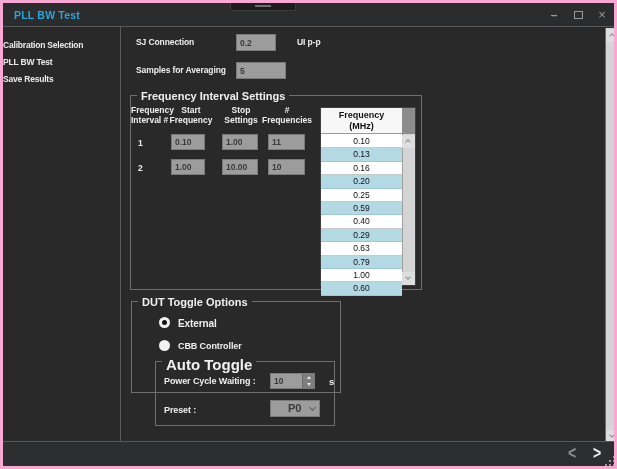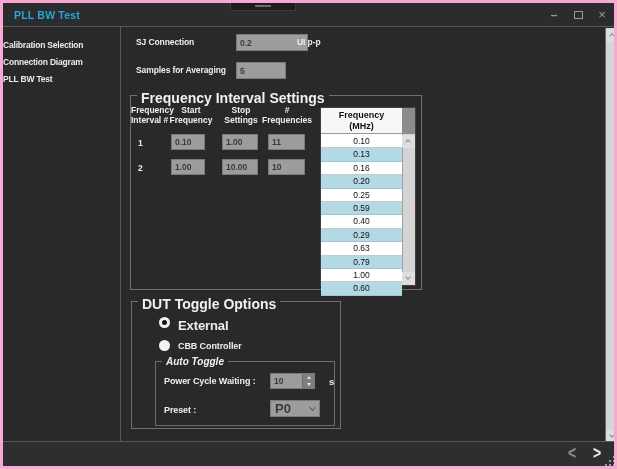--- a/index.html
+++ b/index.html
@@ -21,21 +21,21 @@
   
   #sidebar{position:absolute;left:0;top:24px;width:117px;height:414px;}
   .side-item{height:17px;line-height:17px;padding-left:0;font-size:8.5px;font-weight:bold;color:#ebebeb;letter-spacing:-.2px;white-space:nowrap;cursor:default;}
   .side-item.selected{color:#2aa5da;}
   #v-divider{position:absolute;left:117px;top:24px;width:1px;height:414px;background:#585858;}
   
   .lbl{position:absolute;font-size:8.5px;font-weight:bold;color:#efefef;letter-spacing:-.1px;white-space:nowrap;}
   .field{position:absolute;height:17px;background:#9c9c9c;border:1px solid #7a7a7a;color:#3a3a3a;
     font-size:8.5px;font-weight:bold;padding:0 2px 0 3px;outline:none;}
   .groupbox{position:absolute;border:1px solid #6f6f6f;}
-  .group-title{position:absolute;top:-6px;left:6px;background:#29292a;padding:0 4px;font-size:14px;font-weight:bold;color:#f0f0f0;white-space:nowrap;}
+  .group-title{position:absolute;top:-6px;left:6px;background:#29292a;padding:0 4px;font-size:11px;font-weight:bold;color:#f0f0f0;white-space:nowrap;}
   .colhdr{position:absolute;font-size:8.5px;font-weight:bold;color:#efefef;text-align:center;white-space:pre-line;line-height:9.5px;}
   
   #freq-table{position:absolute;left:317px;top:104px;width:96px;height:179px;border:1px solid #3f3f3f;background:#fff;}
   #freq-hdr{position:absolute;left:0;top:0;width:81px;height:26px;background:#f7f7f7;border-bottom:1px solid #9a9a9a;
     color:#111;font-size:9px;font-weight:bold;text-align:center;white-space:pre-line;line-height:11px;padding-top:2px;}
   #freq-rows{position:absolute;left:0;top:27px;width:81px;height:150px;display:flex;flex-direction:column;}
   .freq-row{flex:1;font-size:8.5px;color:#111;text-align:center;line-height:12.4px;border-bottom:1px solid #c9c9c9;background:#fff;}
   .freq-row:nth-child(even){background:#b3d9e5;border-bottom:1px solid #9fc6d4;}
   #freq-scroll{position:absolute;right:0;top:0;width:13px;height:177px;background:#8c8c8c;}
   #freq-scroll .track{position:absolute;left:0;top:26px;width:13px;height:151px;background:#d4d4d4;border-left:1px solid #a0a0a0;}
@@ -46,21 +46,21 @@
   
   .radio{position:absolute;width:11px;height:11px;border-radius:50%;background:#f2f2f2;cursor:default;}
   .radio.selected::after{content:'';position:absolute;left:3px;top:3px;width:5px;height:5px;border-radius:50%;background:#141414;}
   
   #spinner{position:absolute;left:267px;top:370px;width:45px;height:16px;border:1px solid #7a7a7a;background:#9c9c9c;}
   #spinner input{position:absolute;left:0;top:0;width:32px;height:14px;border:none;background:#9c9c9c;color:#3a3a3a;font-size:8.5px;font-weight:bold;padding-left:3px;outline:none;}
   .spin-btn{position:absolute;right:0;width:12px;height:7px;background:#7e7e7e;border-left:1px solid #6a6a6a;display:flex;align-items:center;justify-content:center;}
   .tri-up{width:0;height:0;border-left:2.5px solid transparent;border-right:2.5px solid transparent;border-bottom:3.5px solid #e6e6e6;}
   .tri-down{width:0;height:0;border-left:2.5px solid transparent;border-right:2.5px solid transparent;border-top:3.5px solid #e6e6e6;}
   
-  #preset-dd{position:absolute;left:267px;top:397px;width:50px;height:17px;background:#9c9c9c;border:1px solid #7a7a7a;color:#3a3a3a;font-size:13px;font-weight:bold;line-height:15px;padding-left:4px;cursor:default;}
+  #preset-dd{position:absolute;left:267px;top:397px;width:50px;height:17px;background:#9c9c9c;border:1px solid #7a7a7a;color:#3a3a3a;font-size:11px;font-weight:bold;line-height:15px;padding-left:17px;cursor:default;}
   #preset-dd .dd-chev{position:absolute;right:4px;top:4px;width:5px;height:5px;border-left:1.5px solid #5c5c5c;border-top:1.5px solid #5c5c5c;transform:rotate(225deg);}
   
   #main-scroll{position:absolute;left:602px;top:25px;width:14px;height:416px;background:#d4d4d4;border-left:1px solid #6b6b6b;}
   #main-scroll .sbtn{width:14px;}
   
   #bottom-line{position:absolute;left:0;top:438px;width:617px;height:1px;background:#585858;}
   #bottombar{position:absolute;left:0;top:439px;width:617px;height:29px;background:#2d2e30;}
   .nav-arrow{position:absolute;top:3px;font-size:14px;font-weight:bold;transform:scaleY(1.25);cursor:default;}
   #nav-prev{left:565px;color:#909090;}
   #nav-next{left:590px;color:#ececec;}
@@ -77,27 +77,27 @@
         <div class="dash"></div>
       </div>
     <div id="title">PLL BW Test</div>
     <div class="winbtn" id="btn-min"><span>–</span></div>
     <div class="winbtn" id="btn-max"><span class="sq"></span></div>
     <div class="winbtn" id="btn-close"><span>×</span></div>
   </div>
 
   <div id="sidebar" style="padding-top:10px;">
     <div class="side-item">Calibration Selection</div>
-    <div class="side-item">Connection Diagram</div>
     <div class="side-item">PLL BW Test</div>
+    <div class="side-item">Save Results</div>
   </div>
   <div id="v-divider"></div>
 
   <div class="lbl" style="left:133px;top:34px;">SJ Connection</div>
-  <input class="field" style="left: 233px; top: 31px; width: 72px;" readonly="" value="0.2">
+  <input class="field" style="left: 233px; top: 31px; width: 40px;" readonly="" value="0.2">
   <div class="lbl" style="left:294px;top:34px;">UI p-p</div>
 
   <div class="lbl" style="left:133px;top:62px;">Samples for Averaging</div>
   <input class="field" style="left: 233px; top: 59px; width: 50px;" readonly="" value="5">
 
   <div class="groupbox" style="left:127px;top:92px;width:292px;height:195px;">
     <div class="group-title">Frequency Interval Settings</div>
   </div>
   <div class="colhdr" style="left:126px;top:103px;width:48px;text-align:left;padding-left:2px;">Frequency
 Interval #</div>
@@ -139,30 +139,30 @@
       <div class="track"></div>
       <div class="sbtn" style="top:27px;">
           <span class="chev up"></span>
         </div>
       <div class="sbtn" style="top:164px;">
           <span class="chev down"></span>
         </div>
     </div>
   </div>
 
-  <div class="groupbox" style="left:128px;top:298px;width:210px;height:128px;">
+  <div class="groupbox" style="left:128px;top:298px;width:210px;height:92px;">
     <div class="group-title">DUT Toggle Options</div>
   </div>
   <div class="radio selected" style="left:156px;top:314px;"></div>
-  <div class="lbl" style="left:175px;top:315px;font-size:13px;">External</div>
+  <div class="lbl" style="left:175px;top:315px;font-size:10px;">External</div>
   <div class="radio" style="left:156px;top:337px;"></div>
   <div class="lbl" style="left:175px;top:338px;font-size:9px;">CBB Controller</div>
 
   <div class="groupbox" style="left:152px;top:358px;width:180px;height:65px;">
-    <div class="group-title" style="font-size:10px;font-style:italic;">Auto Toggle</div>
+    <div class="group-title" style="font-size:15px;">Auto Toggle</div>
   </div>
   <div class="lbl" style="left:161px;top:373px;font-size:9px;">Power Cycle Waiting :</div>
   <div id="spinner">
     <input readonly="" value="10" style="">
     <div class="spin-btn" style="top:0;">
         <span class="tri-up"></span>
       </div>
     <div class="spin-btn" style="bottom:0;">
         <span class="tri-down"></span>
       </div>

